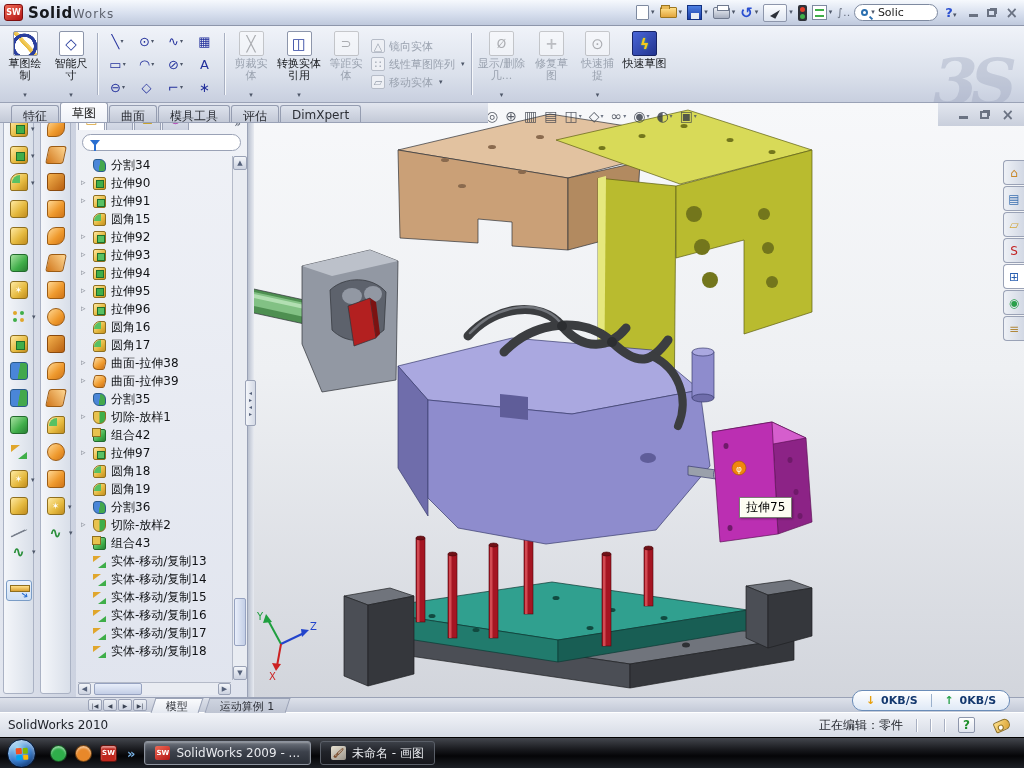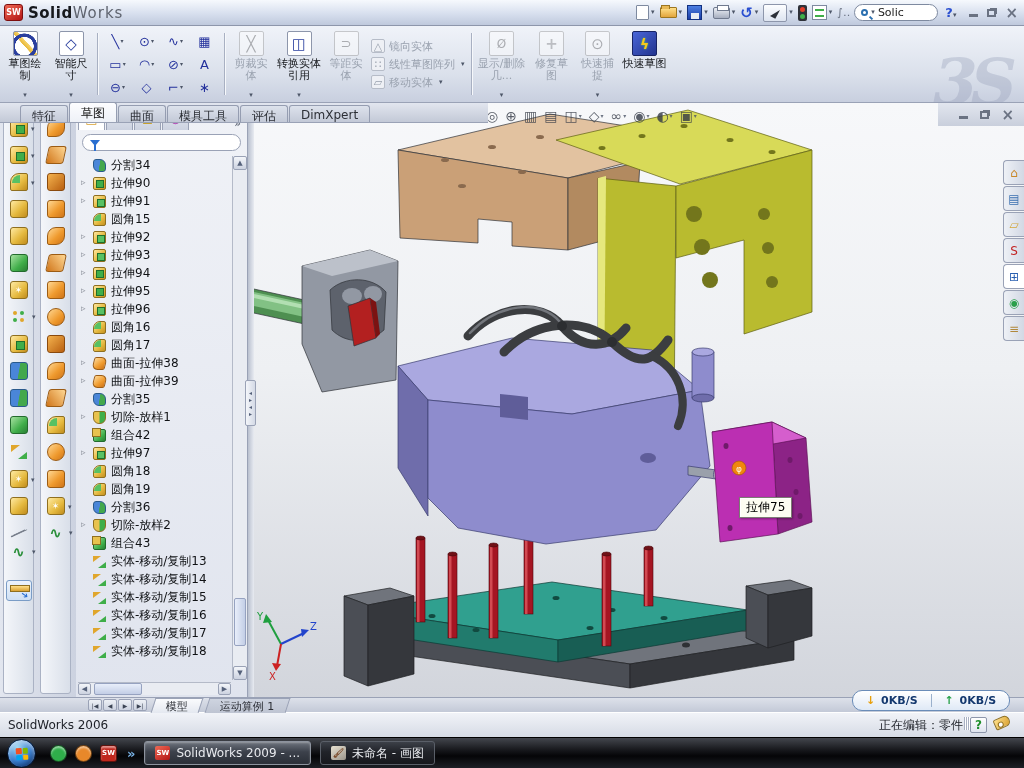--- a/index.html
+++ b/index.html
@@ -7,21 +7,21 @@
   body{font-family:"DejaVu Sans","Liberation Sans",sans-serif;font-size:12px;background:#d4d0c8;position:relative}
   #app{position:absolute;inset:0;width:1024px;height:590px}
 
   
   .titlebar{position:absolute;top:0;left:0;right:0;height:26px;display:flex;align-items:center;
     background:linear-gradient(#f6f9fd,#d7dfee 55%,#bfc9dd);border-bottom:1px solid #8d96ab;padding:0 4px}
   .logo{display:flex;align-items:center;gap:5px;width:128px}
   .logo-badge{width:19px;height:17px;border-radius:3px;background:linear-gradient(145deg,#ef6a55,#b31515);
     color:#fff;font-size:8px;font-weight:bold;display:flex;align-items:center;justify-content:center;border:1px solid #7d0e0e}
   .logo-solid{font-size:15px;font-weight:bold;color:#16181c;letter-spacing:.5px}
-  .logo-works{font-size:15px;color:#5e636e;letter-spacing:1px}
+  .logo-works{font-size:12px;color:#5e636e;letter-spacing:1px}
   .menus{display:flex;margin-left:10px}
   .menu{padding:4px 11px;color:#1d2026;cursor:default}
   .qtools{display:flex;align-items:center;margin-left:auto;gap:3px;padding-right:2px}
   .ddv{font-size:7px;color:#4d5668;display:none;line-height:1}
   .dd .ddv{display:inline-block}
   .qbtn{display:flex;align-items:center;gap:2px;padding:1px}
   .tb-new{width:13px;height:15px;background:#fff;border:1px solid #7e8aa0;border-radius:1px}
   .tb-open{width:17px;height:11px;background:linear-gradient(#ffe089,#e2a53c);border:1px solid #9c7620;border-radius:1px;position:relative}
   .tb-open::before{content:"";position:absolute;left:0;top:-3px;width:7px;height:3px;background:#e8b954;border:1px solid #9c7620;border-bottom:none}
   .tb-save{width:15px;height:15px;background:linear-gradient(#4d7fe2,#1b3da6);border:1px solid #12307f;position:relative}
@@ -72,21 +72,21 @@
   .skc .ddv{font-size:6px}
   .stack{display:flex;flex-direction:column;justify-content:center;gap:3px;flex:none;padding:0 3px}
   .srow{display:flex;align-items:center;gap:4px;font-size:11px;color:#9aa2af;white-space:nowrap}
   .srow .si{width:14px;height:14px;display:flex;align-items:center;justify-content:center;color:#9aa2af;font-size:11px;border:1px solid #b6bcc8;border-radius:2px;background:#eef0f5}
   .srow .ddv{margin-left:2px}
   .ds-mark{position:absolute;top:18px;right:14px;font-family:"DejaVu Serif","Liberation Serif",serif;
     font-style:italic;font-weight:bold;font-size:64px;color:rgba(148,158,184,.35);letter-spacing:-7px;pointer-events:none}
 
   
   .cmtabs{position:absolute;top:103px;left:0;width:488px;height:20px;background:linear-gradient(#e2e6ef,#c3c9d7);
-    border-bottom:1px solid #9aa2b6;display:flex;align-items:flex-end;padding-left:20px;z-index:5}
+    border-bottom:1px solid #9aa2b6;display:flex;align-items:flex-end;padding-left:11px;z-index:5}
   .cmtab{height:17px;padding:2px 11px;margin-right:1px;font-size:12px;color:#2c2f36;border:1px solid #959db1;border-bottom:none;
     border-radius:3px 3px 0 0;background:linear-gradient(#dde2ec,#c3c9d7)}
   .cmtab.active{height:20px;background:linear-gradient(#fdfdff,#eef1f7);color:#111}
   .docctrl{position:absolute;top:103px;left:938px;width:86px;height:23px;background:linear-gradient(#e2e6ef,#c9cfdc);
     display:flex;align-items:center;justify-content:flex-end;gap:12px;padding-right:10px;z-index:5}
 
   
   .lefttools{position:absolute;top:103px;left:0;width:76px;height:594px;background:linear-gradient(90deg,#e2e6ef,#ccd2e0)}
   .tstrip{position:absolute;top:3px;bottom:3px;width:31px;border:1px solid #aab2c4;border-radius:3px;
     background:linear-gradient(90deg,#f4f6fa,#d9dfe9);display:flex;flex-direction:column;align-items:center;padding-top:12px;gap:9px}
@@ -195,21 +195,21 @@
   .netw{position:absolute;left:852px;top:690px;width:158px;height:21px;border:1px solid #6a8cb8;border-radius:10px;
     background:linear-gradient(#ffffff,#dfe9f6);display:flex;align-items:center;z-index:6;font-size:11px;font-weight:bold;color:#14386e}
   .netw .half{flex:1;display:flex;align-items:center;justify-content:center;gap:6px}
   .netw .div{width:1px;height:13px;background:#9ab0cc}
   .arr-dn{color:#e8a00c;font-weight:bold}
   .arr-up{color:#28a048;font-weight:bold}
 
   
   .statusbar{position:absolute;top:712px;left:0;right:0;height:25px;background:linear-gradient(#f1f3f8,#d6dbe5);
     border-top:1px solid #fff;display:flex;align-items:center;padding:0 8px;font-size:12px;color:#1c1f26}
-  .statusbar .right{margin-left:auto;display:flex;gap:1px}
+  .statusbar .right{margin-left:auto;display:flex;align-items:center;gap:13px}
   .sep{width:1px;height:13px;background:#a8b0c2;box-shadow:1px 0 0 #fff}
   .helpbox{width:17px;height:16px;background:linear-gradient(#ffffff,#dfe4ee);border:1px solid #8d96ab;border-radius:2px;
     display:flex;align-items:center;justify-content:center;color:#1f8f2c;font-weight:bold;font-size:12px}
   .tagico{width:16px;height:11px;background:linear-gradient(135deg,#ffe089,#d9a132);border:1px solid #8f6f1f;
     border-radius:2px 5px 5px 2px;transform:rotate(-24deg);position:relative;margin:0 6px}
   .tagico::before{content:"";position:absolute;left:2px;top:3px;width:4px;height:4px;border-radius:50%;background:#fff;border:1px solid #8f6f1f}
 
   
   .taskbar{position:absolute;top:737px;left:0;right:0;height:31px;display:flex;align-items:center;
     background:linear-gradient(#43464d,#17181c 40%,#050507 60%,#1d2026);border-top:1px solid #000}
@@ -935,21 +935,21 @@
         <span>0KB/S</span>
       </span>
     <span class="div"></span>
     <span class="half">
         <span class="arr-up">↑</span>
         <span>0KB/S</span>
       </span>
   </div>
 
   <div class="statusbar">
-    <span>SolidWorks 2006</span>
+    <span>SolidWorks 2010</span>
     <span class="right">
       <span>正在编辑：零件</span>
       <span class="sep"></span>
         <span class="sep"></span>
         <span class="sep"></span>
       <span class="helpbox">?</span>
       <span class="tagico"></span>
     </span>
   </div>
 

